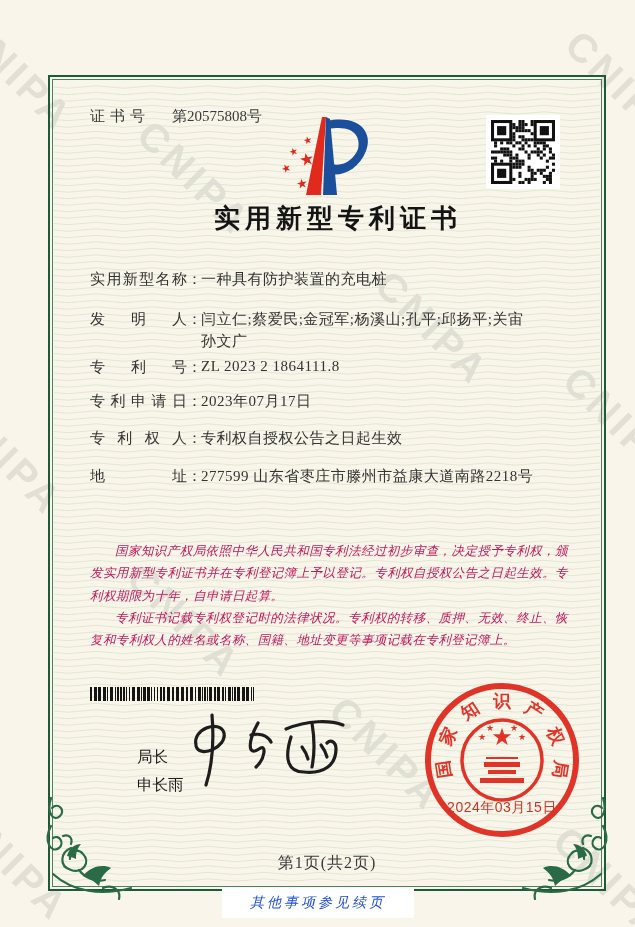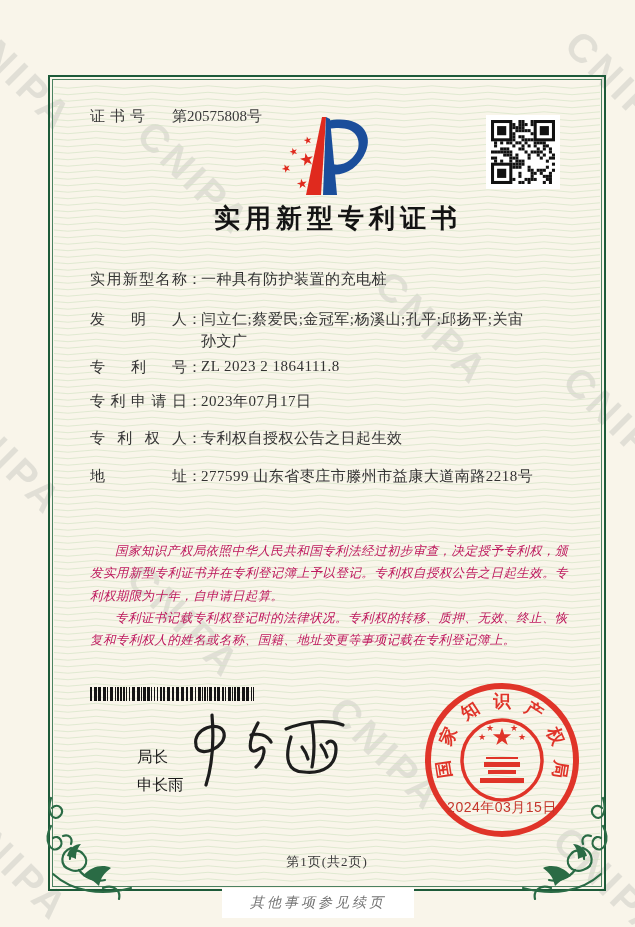--- a/index.html
+++ b/index.html
@@ -44,29 +44,29 @@
     font-size:12.5px;line-height:22.3px;letter-spacing:.4px;
     font-style:italic;color:#be185d;text-align:justify;
   }
   .body-text p{margin:0;text-indent:2em;}
   .barcode{position:absolute;left:40px;top:610px;z-index:3;}
   .signer{position:absolute;left:40px;top:666px;z-index:3;font-family:Liberation Serif, serif;
     font-size:15.5px;color:#1a1a1a;line-height:28px;margin-left:47px;}
   .signature{position:absolute;left:120px;top:628px;z-index:4;}
   .seal{position:absolute;left:370px;top:601px;z-index:4;opacity:.95;}
   .page-ind{position:absolute;left:0;top:776px;width:100%;text-align:center;
-    font-size:13px;color:#3a3a3a;letter-spacing:1px;z-index:3;}
+    font-size:16px;color:#3a3a3a;letter-spacing:1px;z-index:3;}
   .flourish{position:absolute;z-index:2;}
   .fl-left{left:-7px;bottom:-11px;}
   .fl-right{right:-7px;bottom:-11px;transform:scaleX(-1);}
   .cont-box{
     position:absolute;left:222px;top:888px;width:192px;height:30px;background:#ffffff;
     z-index:2;display:flex;align-items:center;justify-content:center;
   }
-  .cont-box span{font-size:14px;font-style:italic;letter-spacing:3px;color:#737373;}
+  .cont-box span{font-size:14px;font-style:italic;letter-spacing:3px;color:#1d4ed8;}
 </style>
 </head>
 <body>
 
 <div class="wm-layer">
     <span class="wm" style="left: -18px; top: 8px;">CNIPA</span>
     <span class="wm" style="left: 160px; top: 112px;">CNIPA</span>
     <span class="wm" style="left: 588px; top: 22px;">CNIPA</span>
     <span class="wm" style="left: 398px; top: 262px;">CNIPA</span>
     <span class="wm" style="left: -28px; top: 392px;">CNIPA</span>

